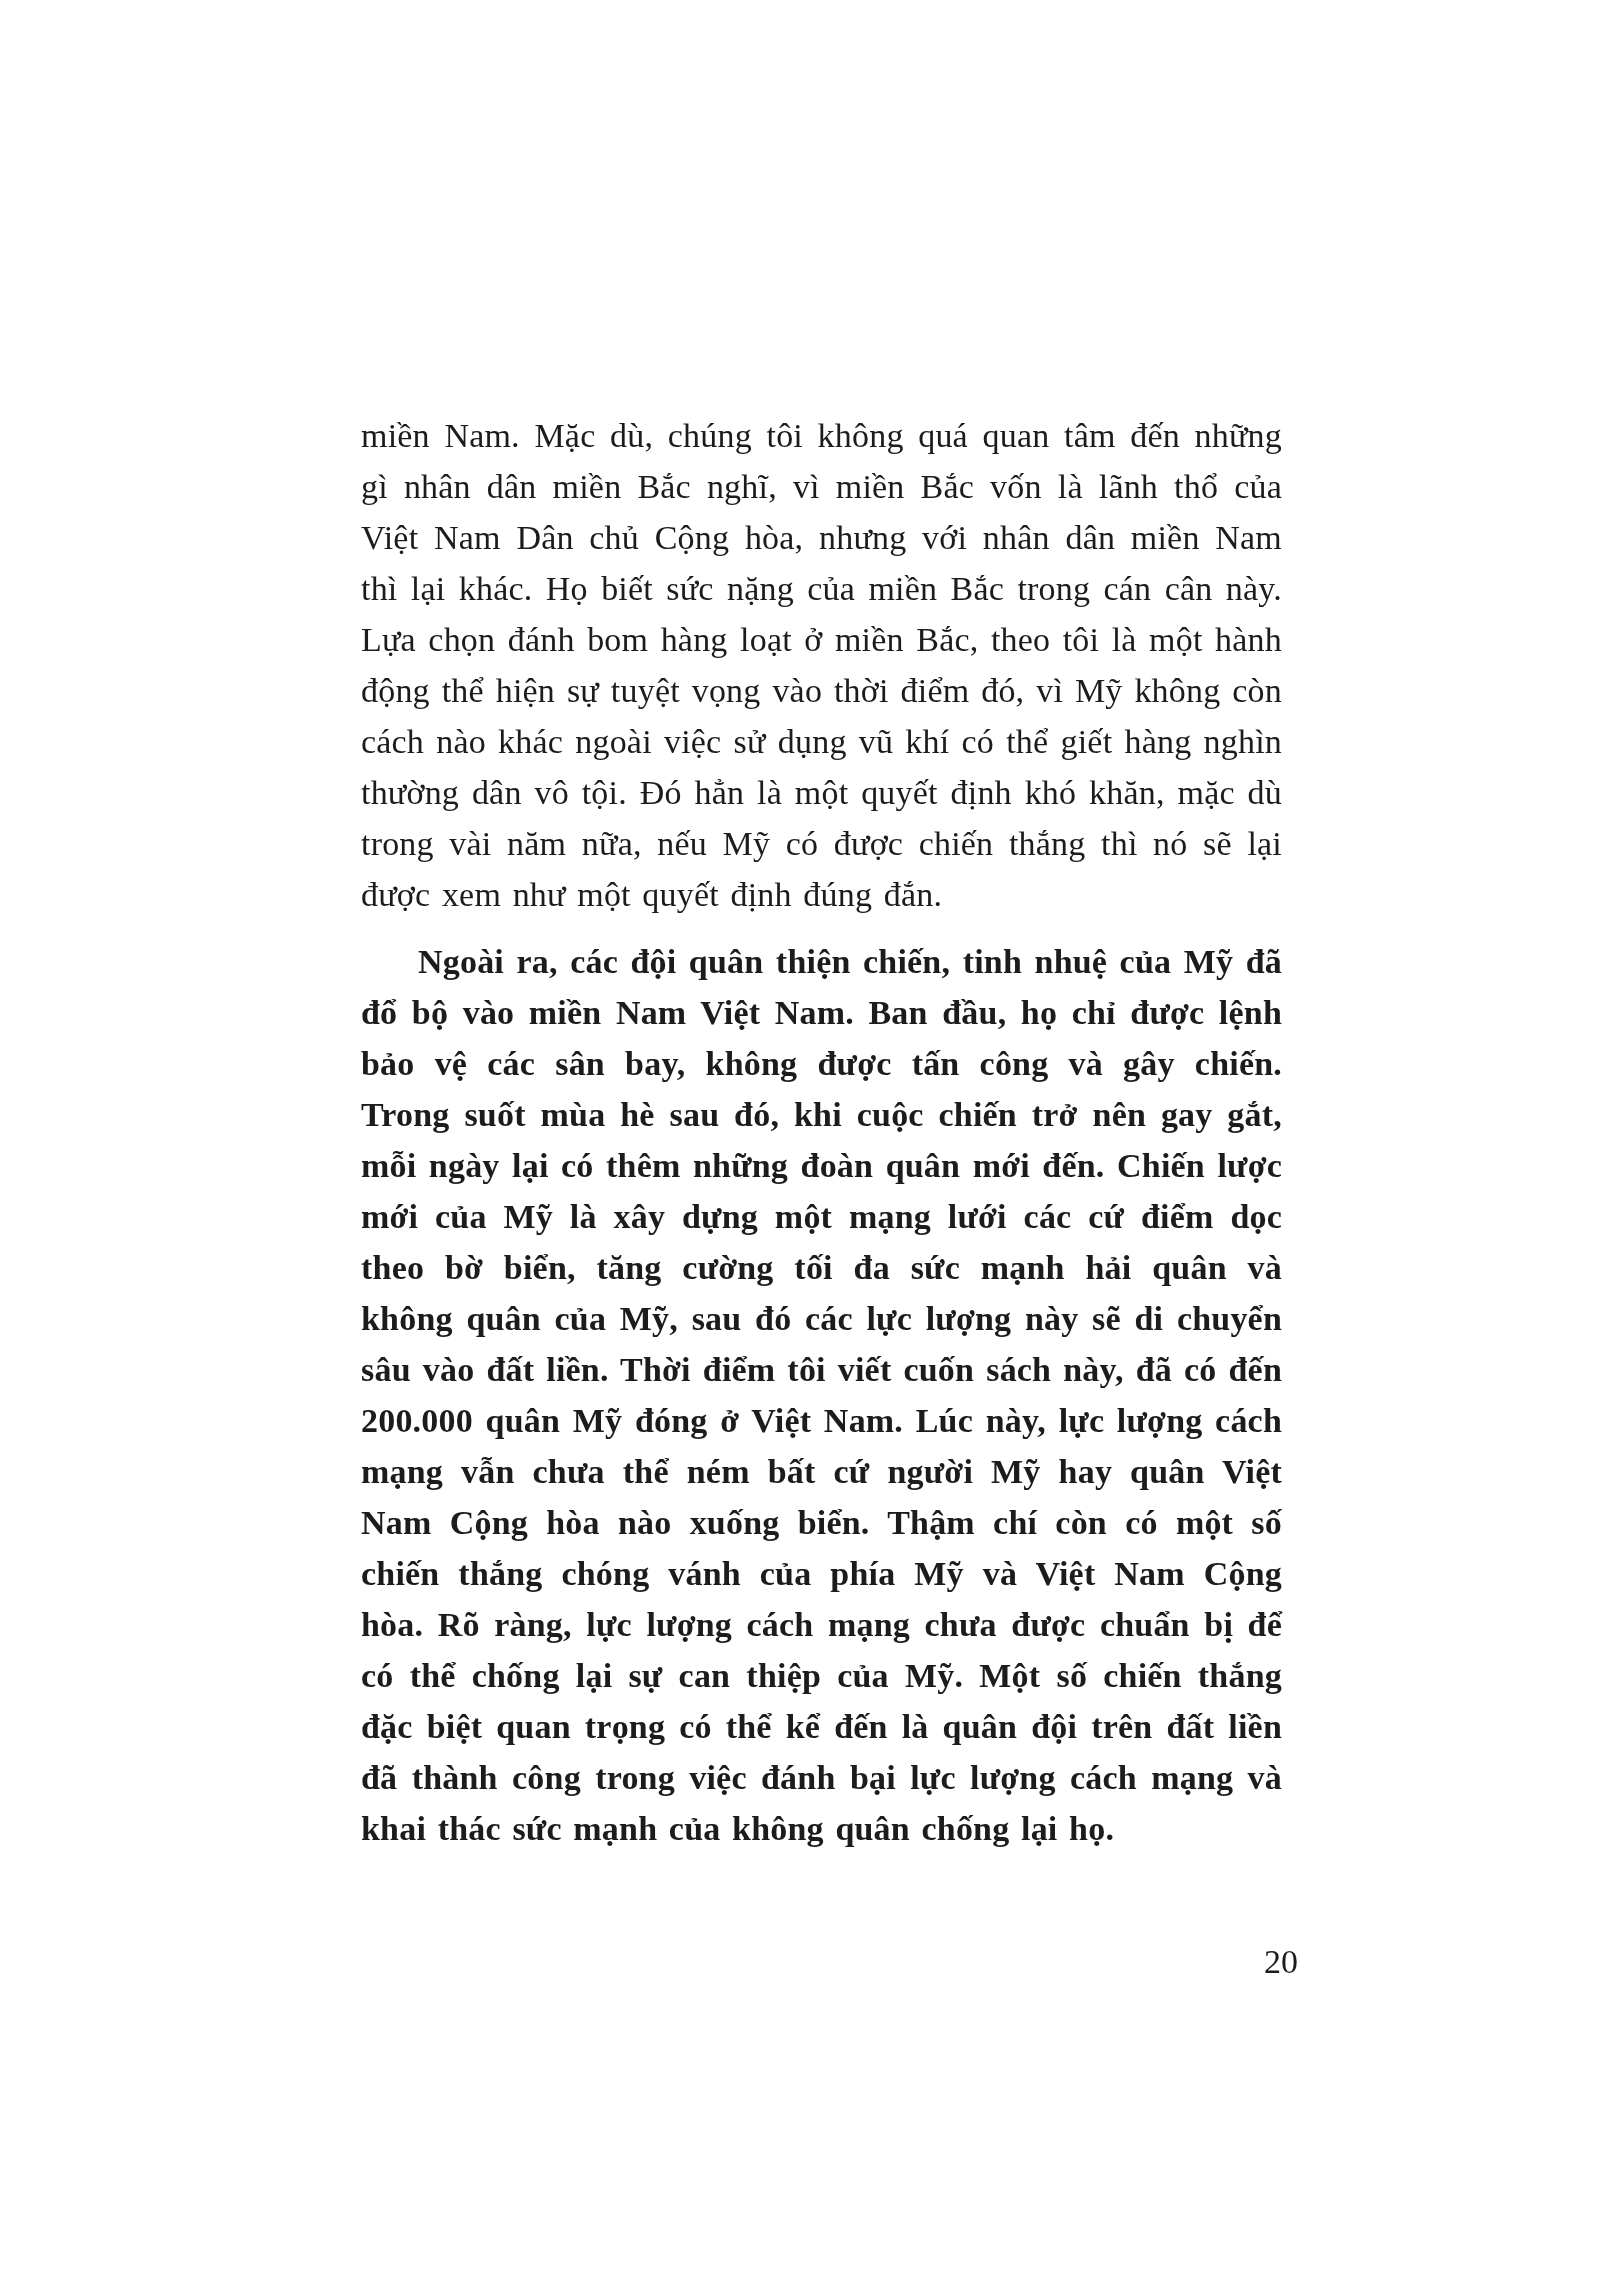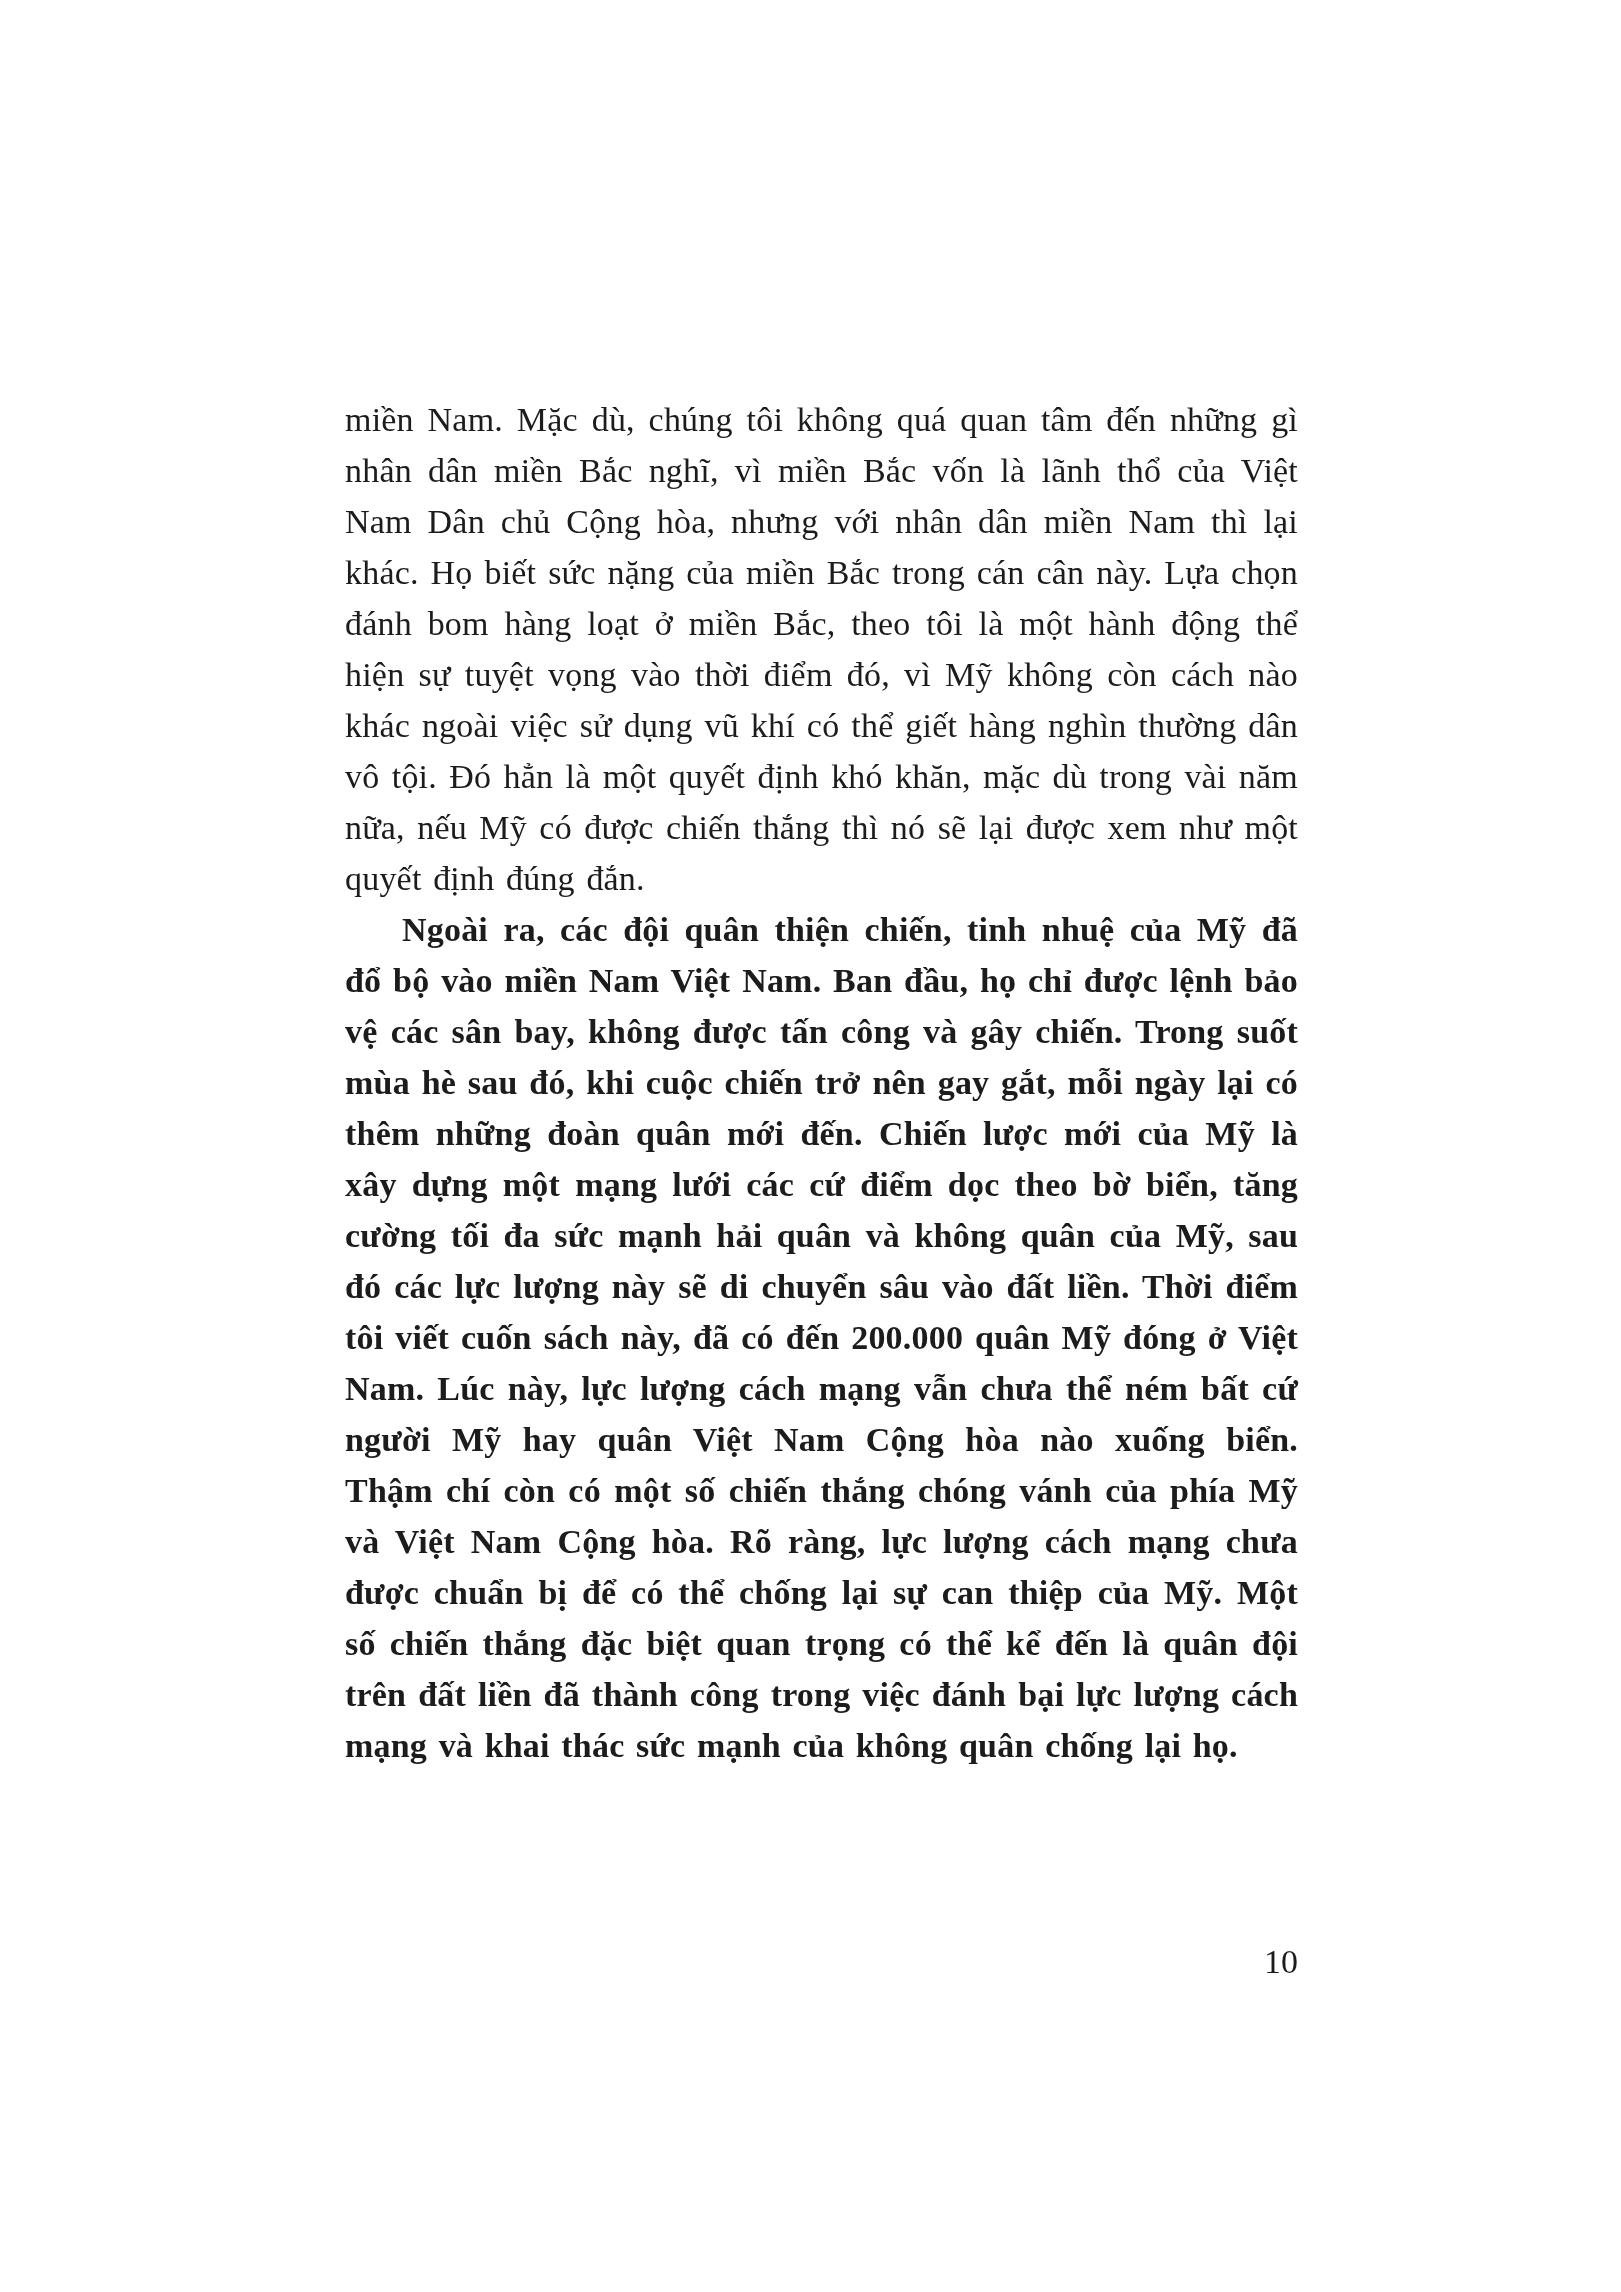--- a/index.html
+++ b/index.html
@@ -28,21 +28,21 @@
       left: 345px;
       top: 394px;
       width: 953px;
       font-size: 34px;
       line-height: 51px;
       text-align: justify;
       word-spacing: 2.9px;
       letter-spacing: 0.2px;
     }
     .text-block p {
-      margin: 0;
+      margin: 16px;
       padding: 0;
     }
     .text-block p.indented {
       text-indent: 57px;
       font-weight: bold;
     }
     .page-number {
       position: absolute;
       right: 0;
       margin-top: 0;
@@ -62,17 +62,17 @@
 <body>
 
 <div class="page">
 
   <div class="text-block">
     <p>miền Nam. Mặc dù, chúng tôi không quá quan tâm đến những gì nhân dân miền Bắc nghĩ, vì miền Bắc vốn là lãnh thổ của Việt Nam Dân chủ Cộng hòa, nhưng với nhân dân miền Nam thì lại khác. Họ biết sức nặng của miền Bắc trong cán cân này. Lựa chọn đánh bom hàng loạt ở miền Bắc, theo tôi là một hành động thể hiện sự tuyệt vọng vào thời điểm đó, vì Mỹ không còn cách nào khác ngoài việc sử dụng vũ khí có thể giết hàng nghìn thường dân vô tội. Đó hẳn là một quyết định khó khăn, mặc dù trong vài năm nữa, nếu Mỹ có được chiến thắng thì nó sẽ lại được xem như một quyết định đúng đắn.</p>
     <p class="indented">Ngoài ra, các đội quân thiện chiến, tinh nhuệ của Mỹ đã đổ bộ vào miền Nam Việt Nam. Ban đầu, họ chỉ được lệnh bảo vệ các sân bay, không được tấn công và gây chiến. Trong suốt mùa hè sau đó, khi cuộc chiến trở nên gay gắt, mỗi ngày lại có thêm những đoàn quân mới đến. Chiến lược mới của Mỹ là xây dựng một mạng lưới các cứ điểm dọc theo bờ biển, tăng cường tối đa sức mạnh hải quân và không quân của Mỹ, sau đó các lực lượng này sẽ di chuyển sâu vào đất liền. Thời điểm tôi viết cuốn sách này, đã có đến 200.000 quân Mỹ đóng ở Việt Nam. Lúc này, lực lượng cách mạng vẫn chưa thể ném bất cứ người Mỹ hay quân Việt Nam Cộng hòa nào xuống biển. Thậm chí còn có một số chiến thắng chóng vánh của phía Mỹ và Việt Nam Cộng hòa. Rõ ràng, lực lượng cách mạng chưa được chuẩn bị để có thể chống lại sự can thiệp của Mỹ. Một số chiến thắng đặc biệt quan trọng có thể kể đến là quân đội trên đất liền đã thành công trong việc đánh bại lực lượng cách mạng và khai thác sức mạnh của không quân chống lại họ.</p>
   </div>
 
   <div class="page-number-wrap">
-    <div class="page-number">10</div>
+    <div class="page-number">20</div>
   </div>
 
 </div>
 
 
 </body></html>

